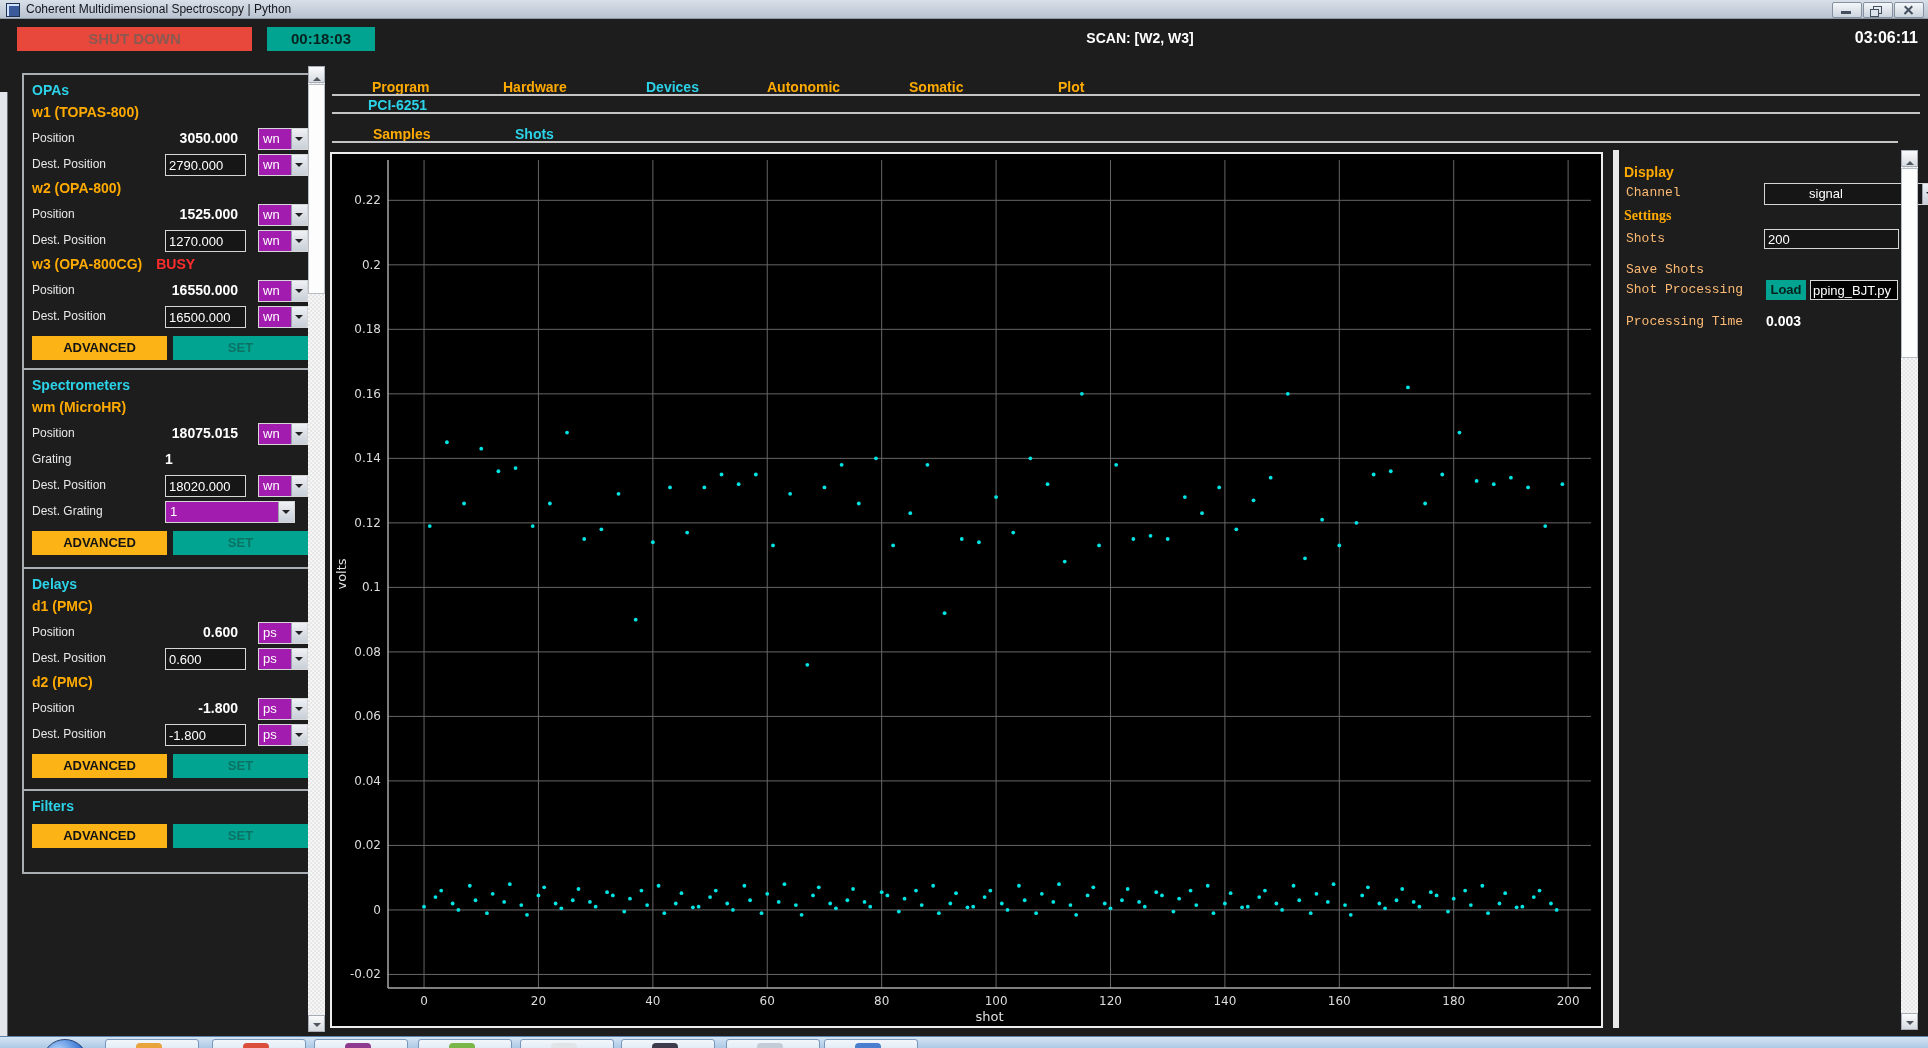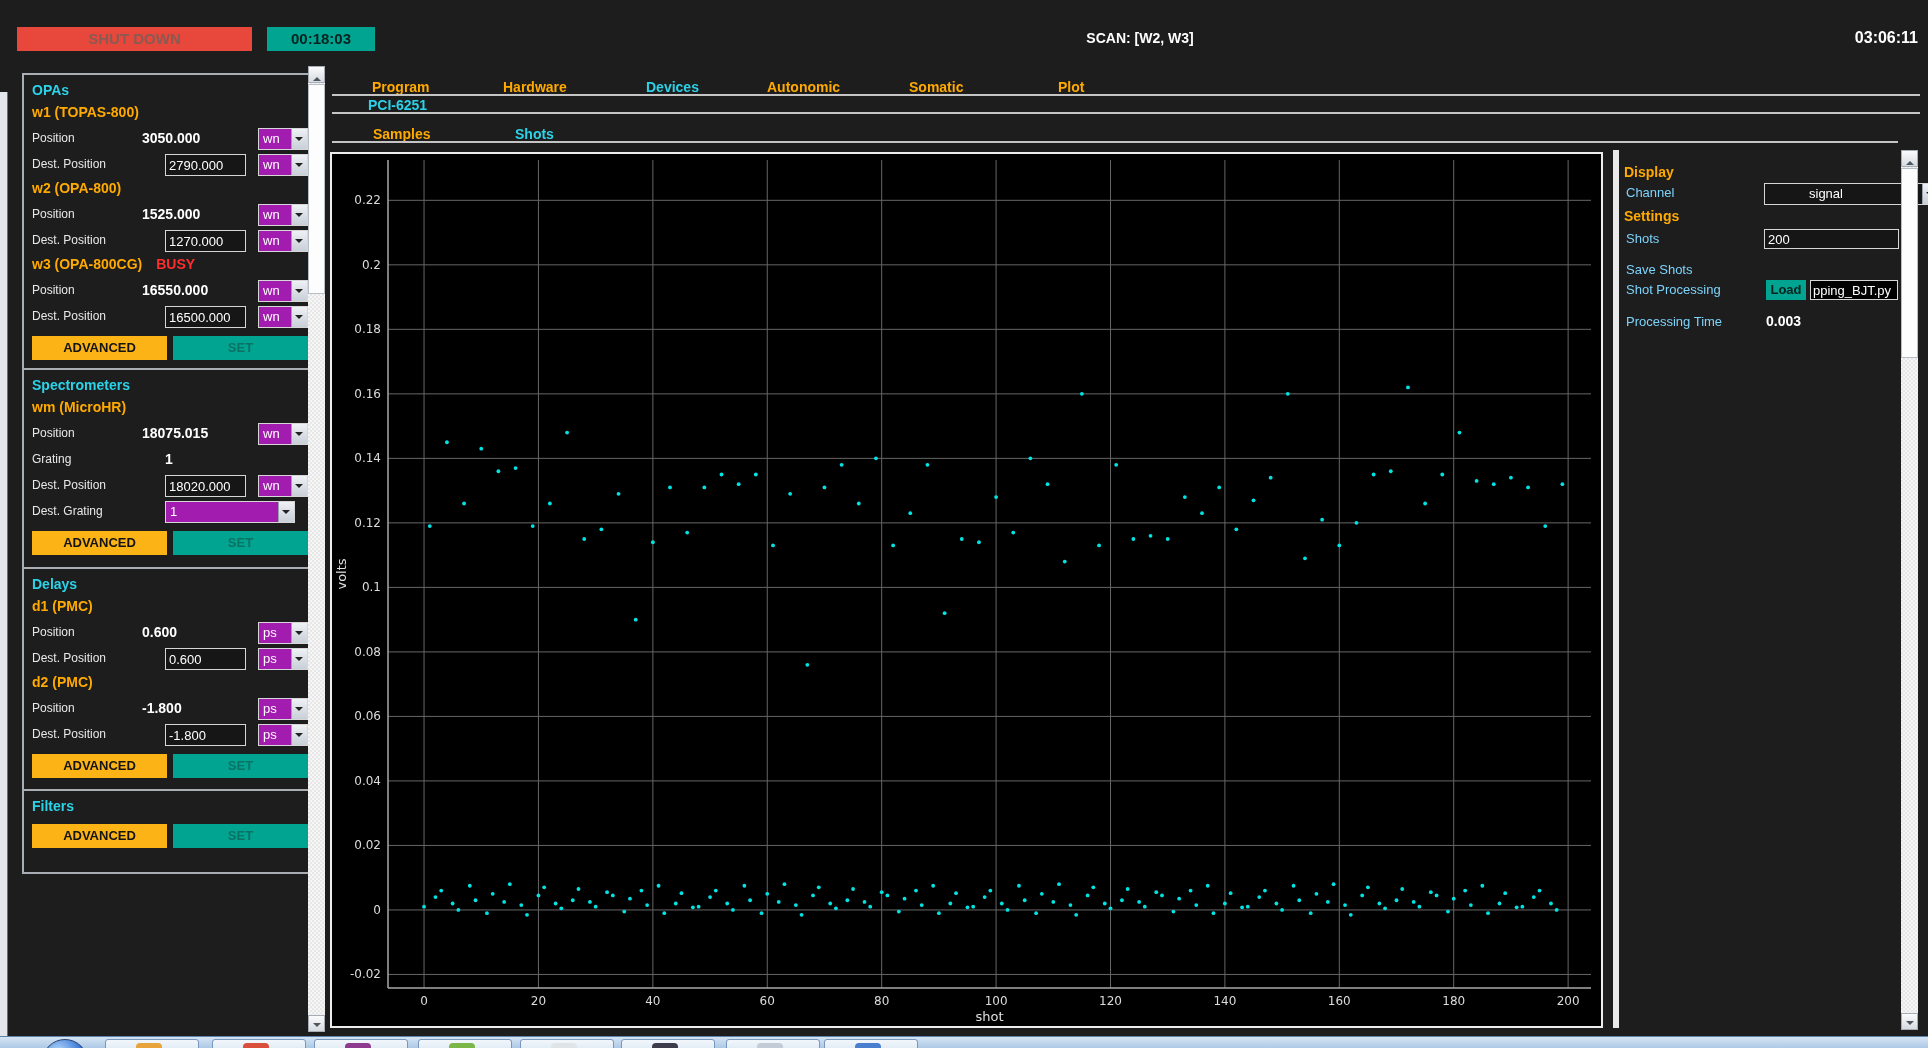--- a/index.html
+++ b/index.html
@@ -36,21 +36,21 @@
   #sep3{left:332px;top:141px;width:1566px;}
   #hw-tab{position:absolute;left:368px;top:97px;font-weight:bold;font-size:14px;}
   .sample-tab{position:absolute;top:126px;font-weight:bold;font-size:14px;text-align:right;}
   
   .box{position:absolute;left:22px;width:276px;border:2px solid #a8aeb4;background:#1d1d1d;padding:7px 8px;box-sizing:content-box;}
   .sec-title{color:#2bd2e8;font-weight:bold;font-size:14px;height:22px;}
   .grp-name{color:#ffaa00;font-weight:bold;font-size:14px;height:24px;}
   .busy{color:#ff2d2d;margin-left:14px;}
   .srow{position:relative;height:26px;}
   .lbl{position:absolute;left:0;top:3px;font-size:12px;color:#e8e8e8;}
-  .val{position:absolute;left:110px;top:2px;width:96px;text-align:left;font-weight:bold;font-size:14px;color:#fff;}
+  .val{position:absolute;left:110px;top:2px;width:96px;text-align:right;font-weight:bold;font-size:14px;color:#fff;}
   .plainval{position:absolute;left:133px;top:2px;font-weight:bold;font-size:14px;color:#fff;}
   .inbox{position:absolute;left:133px;top:0;width:73px;height:20px;background:#161616;border:1px solid #d6d6d6;
     color:#fff;font-size:13px;font-family:"Liberation Sans",sans-serif;padding:0 3px;}
   .combo{position:absolute;right:0;top:0;width:48px;height:20px;border:1px solid #d6d6d6;background:#a21caf;display:flex;}
   .combo.wide{left:133px;right:auto;width:128px;}
   .cval{flex:1;color:#fff;font-size:13px;padding:2px 0 0 4px;}
   .cbtn{width:15px;background:linear-gradient(#eef1f5,#c9cfd8);border-left:1px solid #9aa2ad;position:relative;}
   .tri-d{position:absolute;left:3px;top:8px;width:0;height:0;border:4px solid transparent;border-top-color:#222;}
   .btnrow{display:flex;gap:6px;margin-top:4px;}
   .adv-btn{flex:1;height:24px;background:#fcb316;color:#141414;font-weight:bold;font-size:13px;
@@ -66,21 +66,21 @@
   .tri-up{position:absolute;left:4px;top:6px;width:0;height:0;border:4px solid transparent;border-bottom-color:#50565e;}
   .tri-dn{position:absolute;left:4px;top:7px;width:0;height:0;border:4px solid transparent;border-top-color:#50565e;}
   .sc-thumb{position:absolute;left:0;width:17px;background:#fdfdfd;border:1px solid #b8bec6;box-sizing:border-box;}
   
   #plot-frame{position:absolute;left:330px;top:152px;width:1269px;height:872px;background:#000;border:2px solid #ededed;}
   #splitter{position:absolute;left:1613px;top:150px;width:6px;height:878px;background:#e9e9e9;}
   
   #inspector{position:absolute;left:1624px;top:160px;width:276px;height:870px;}
   .irow{position:absolute;left:0;width:100%;height:21px;}
   .ihdr{color:#ffaa00;font-weight:bold;font-size:14px;}
-  .ilbl{position:absolute;left:2px;top:2px;font-size:13px;color:#7dd3fc;}
+  .ilbl{position:absolute;left:2px;top:2px;font-size:13px;color:#fdba74;font-family:Liberation Mono, monospace;}
   .ictl-combo{position:absolute;left:140px;top:0;width:133px;height:20px;border:1px solid #d6d6d6;background:#161616;display:flex;padding-left:40px;}
   .ictl-input{position:absolute;left:140px;top:0;width:127px;height:18px;background:#161616;border:1px solid #d6d6d6;
     color:#fff;font-size:13px;font-family:"Liberation Sans",sans-serif;padding:0 3px;}
   #load-btn{position:absolute;left:142px;top:0;width:40px;height:20px;background:#00a491;color:#07211d;
     font-weight:bold;font-size:13px;text-align:center;line-height:20px;}
   #proc-file{position:absolute;left:186px;top:0;width:82px;height:18px;background:#000000;border:1px solid #d6d6d6;
     color:#fff;font-size:13px;font-family:"Liberation Sans",sans-serif;padding:0 2px;}
   .ival{position:absolute;left:142px;top:1px;font-weight:bold;font-size:14px;color:#fff;}
   
   #edge-strip{position:absolute;left:0;top:92px;width:7px;height:944px;background:#e3e7ec;border-right:1px solid #6a6f76;}
@@ -92,20 +92,35 @@
   .tb-task{position:absolute;top:2px;height:40px;width:92px;border:1px solid #7897bc;border-radius:3px;
     background:linear-gradient(rgba(255,255,255,0.75),rgba(255,255,255,0.25));}
   .tb-ico{position:absolute;left:30px;top:3px;width:26px;height:22px;border-radius:4px;}
   svg text{font-family:"DejaVu Sans",sans-serif;}
 </style>
 </head>
 <body>
 
 <div id="screen">
 
+  <div id="titlebar">
+    <div id="win-icon"></div>
+    <div id="win-title">Coherent Multidimensional Spectroscopy | Python</div>
+    <div class="tb-btn" id="btn-min">
+        <div class="g-min"></div>
+      </div>
+    <div class="tb-btn" id="btn-max">
+        <div class="g-max"></div>
+        <div class="g-max2"></div>
+      </div>
+    <div class="tb-btn" id="btn-close">
+        <div class="g-x1"></div>
+        <div class="g-x2"></div>
+      </div>
+  </div>
 
   <div id="shutdown-btn">SHUT DOWN</div>
   <div id="runtime-box">00:18:03</div>
   <div id="scan-label">SCAN: [W2, W3]</div>
   <div id="clock-label">03:06:11</div>
 
   <div id="menu-row">
       <span class="menu-item c-orange" style="left: 372px;">Program</span>
       <span class="menu-item c-orange" style="left: 503px;">Hardware</span>
       <span class="menu-item c-cyan" style="left: 646px;">Devices</span>
@@ -567,21 +582,21 @@
     <div class="irow" style="top:23px;">
       <span class="ilbl">Channel</span>
       <span class="ictl-combo">
         <span class="cval">signal</span>
         <span class="cbtn">
             <span class="tri-d"></span>
           </span>
       </span>
     </div>
     <div class="irow" style="top:48px;">
-        <span class="ihdr" style="position:absolute;left:0;">Settings</span>
+        <span class="ihdr" style="position:absolute;left:0;font-family:Liberation Serif, serif;">Settings</span>
       </div>
     <div class="irow" style="top:69px;">
       <span class="ilbl">Shots</span>
       <input class="ictl-input" value="200" style="">
     </div>
     <div class="irow" style="top:100px;">
       <span class="ilbl">Save Shots</span>
     </div>
     <div class="irow" style="top:120px;">
       <span class="ilbl">Shot Processing</span>

